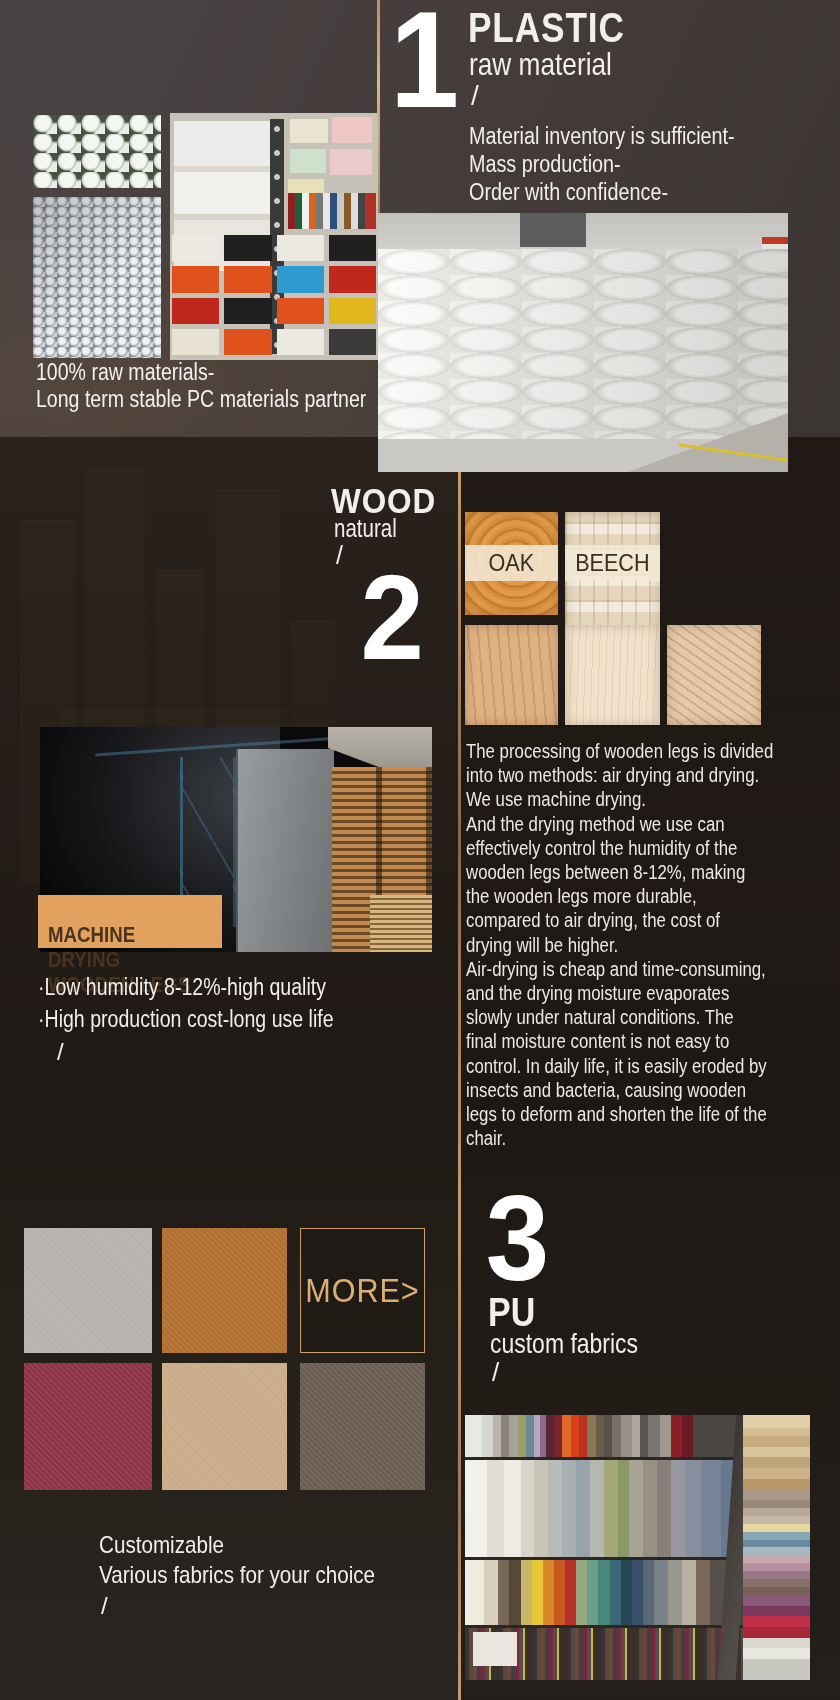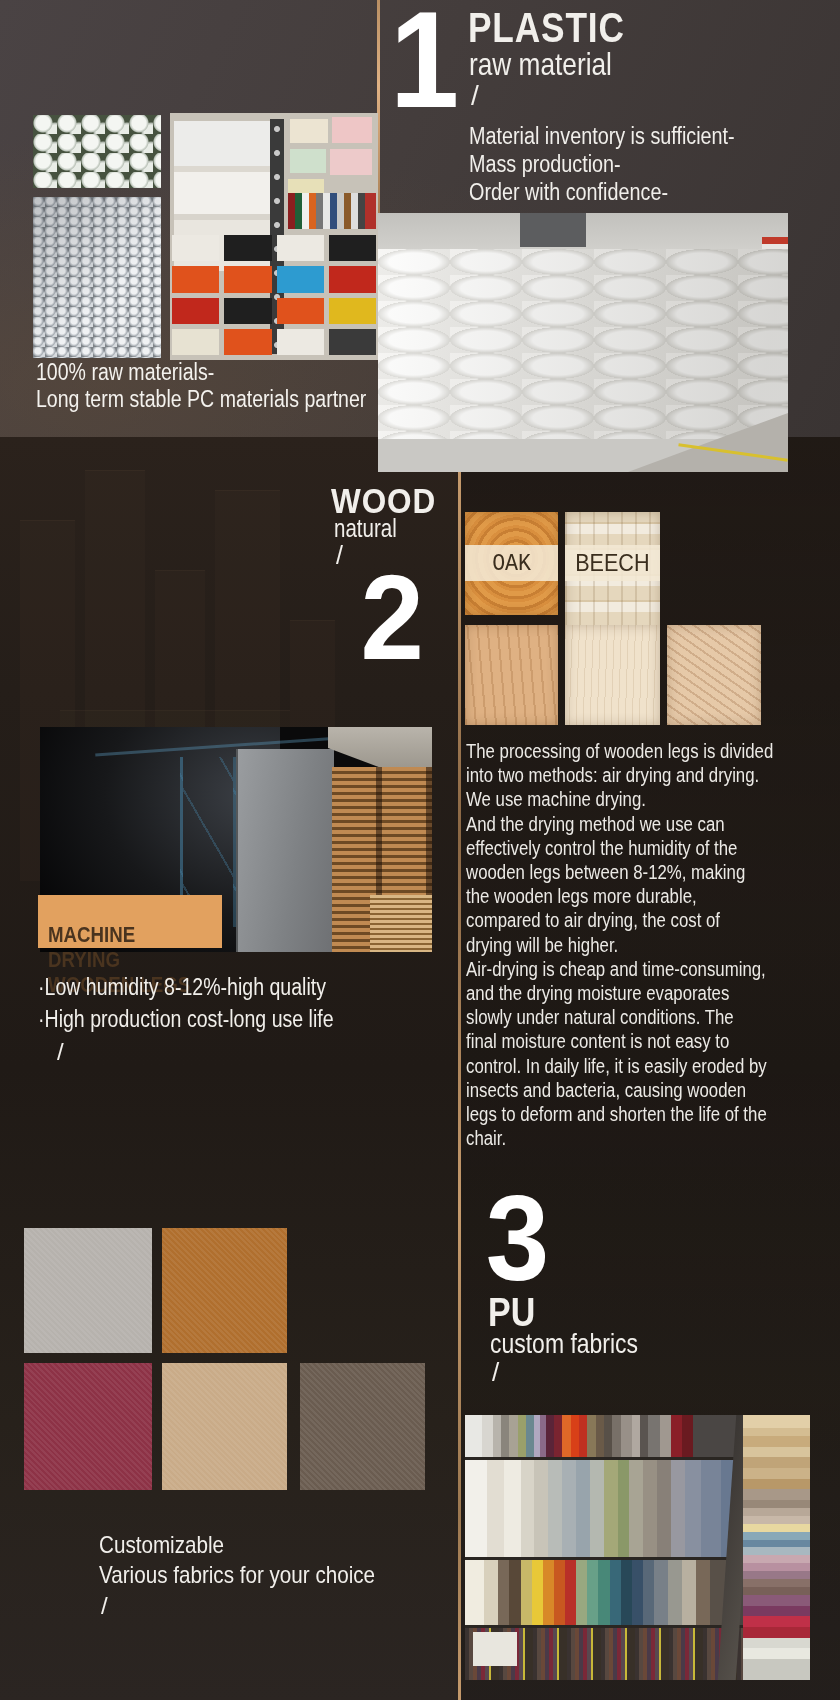--- a/index.html
+++ b/index.html
@@ -78,21 +78,21 @@
   .cap1{left:36px;top:359px;font-size:23px;line-height:27px;transform:scaleX(.85);color:#f4f2ee;}
   
   .title2{left:331px;top:481px;font-size:35px;font-weight:bold;letter-spacing:1px;transform:scaleX(.9);}
   .sub2{left:334px;top:514px;font-size:25px;transform:scaleX(.82);}
   .slash2{left:336px;top:541px;font-size:25px;}
   .num2{left:348px;top:557px;width:76px;text-align:right;font-size:120px;font-weight:bold;line-height:1;
     transform:scaleX(.95);transform-origin:100% 0;color:#fff;}
   .sgrid{left:465px;top:512px;width:296px;height:213px;}
   .tile{position:absolute;box-shadow:inset 0 0 12px rgba(60,30,5,.25);}
   .oak{left:0;top:0;width:93px;height:103px;
-    background:repeating-radial-gradient(circle at 55% 45%,#e09a48 0 5px,#c87f33 5px 8px,#d98f3e 8px 11px);font-family:Liberation Mono, monospace;}
+    background:repeating-radial-gradient(circle at 55% 45%,#e09a48 0 5px,#c87f33 5px 8px,#d98f3e 8px 11px);}
   .beech{left:100px;top:0;width:95px;height:126px;background-color:#e5d7bd;
     background-image:repeating-linear-gradient(90deg,rgba(120,90,50,.18) 0 2px,rgba(0,0,0,0) 2px 14px),
       repeating-linear-gradient(0deg,rgba(255,255,255,.5) 0 10px,rgba(180,150,100,.25) 10px 12px,rgba(0,0,0,0) 12px 26px);}
   .mdf{left:202px;top:0;width:94px;height:103px;
     background:repeating-linear-gradient(170deg,#f4ead6 0 10px,#e2cfae 10px 13px,#efe2c9 13px 22px,#cdb38c 22px 25px);}
   .wood4{left:0;top:113px;width:93px;height:100px;background-color:#dfb183;
     background-image:repeating-linear-gradient(85deg,rgba(150,95,45,.25) 0 2px,rgba(0,0,0,0) 2px 10px);}
   .wood5{left:100px;top:113px;width:95px;height:100px;background-color:#f0e2cb;
     background-image:repeating-linear-gradient(92deg,rgba(170,140,100,.2) 0 1px,rgba(0,0,0,0) 1px 7px);}
   .wood6{left:202px;top:113px;width:94px;height:100px;background-color:#e6c9a8;
@@ -280,20 +280,23 @@
 ·High production cost-long use life</div>
   <div class="ab bslash">/</div>
 
   <div class="ab num num3">3</div>
   <div class="ab title3 tx">PU</div>
   <div class="ab sub3 tx">custom fabrics</div>
   <div class="ab slash3">/</div>
 
   <div class="sw sw1"></div>
   <div class="sw sw2"></div>
+  <div class="ab more">
+    <span>MORE&gt;</span>
+  </div>
   <div class="sw sw3"></div>
   <div class="sw sw4"></div>
   <div class="sw sw5"></div>
 
   <div class="ab cap3 tx">Customizable
 Various fabrics for your choice</div>
   <div class="ab cap3slash">/</div>
 
   <div class="ab rolls">
     <div class="ab r1"></div>

